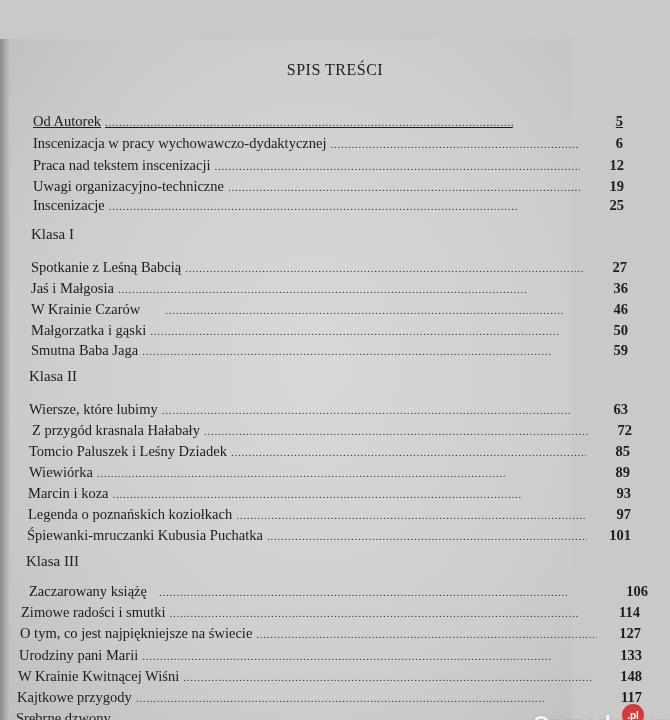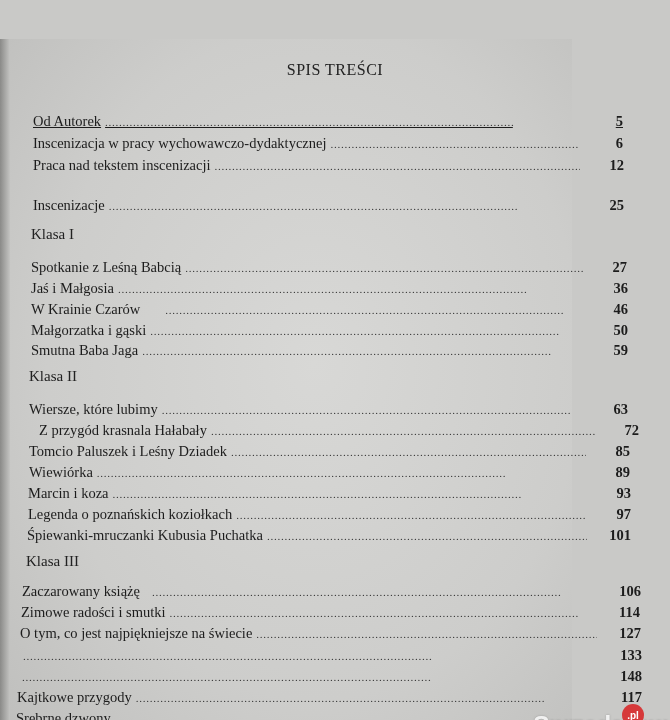--- a/index.html
+++ b/index.html
@@ -69,20 +69,25 @@
   <div class="toc-row" style="top:95px;left:33px;width:590px;">
     <span class="toc-label">Inscenizacja w pracy wychowawczo-dydaktycznej</span>
     <span class="toc-leader"></span>
     <span class="toc-page">6</span>
   </div>
   <div class="toc-row" style="top:117px;left:33px;width:591px;">
     <span class="toc-label">Praca nad tekstem inscenizacji</span>
     <span class="toc-leader"></span>
     <span class="toc-page">12</span>
   </div>
+  <div class="toc-row" style="top:138px;left:33px;width:591px;">
+    <span class="toc-label">Uwagi organizacyjno-techniczne</span>
+    <span class="toc-leader"></span>
+    <span class="toc-page">19</span>
+  </div>
   <div class="toc-row" style="top:157px;left:33px;width:591px;">
     <span class="toc-label">Inscenizacje</span>
     <span class="toc-leader"></span>
     <span class="toc-page">25</span>
   </div>
 
   <div class="section-heading" style="top:187px;left:31px;">Klasa I</div>
   <div class="toc-row" style="top:219px;left:31px;width:596px;">
     <span class="toc-label">Spotkanie z Leśną Babcią</span>
     <span class="toc-leader"></span>
@@ -108,21 +113,21 @@
     <span class="toc-leader"></span>
     <span class="toc-page">59</span>
   </div>
 
   <div class="section-heading" style="top:329px;left:29px;">Klasa II</div>
   <div class="toc-row" style="top:361px;left:29px;width:599px;">
     <span class="toc-label">Wiersze, które lubimy</span>
     <span class="toc-leader"></span>
     <span class="toc-page">63</span>
   </div>
-  <div class="toc-row" style="top:382px;left:39px;width:600px;">
+  <div class="toc-row" style="top:382px;left:32px;width:600px;">
     <span class="toc-label">Z przygód krasnala Hałabały</span>
     <span class="toc-leader"></span>
     <span class="toc-page">72</span>
   </div>
   <div class="toc-row" style="top:403px;left:29px;width:601px;">
     <span class="toc-label">Tomcio Paluszek i Leśny Dziadek</span>
     <span class="toc-leader"></span>
     <span class="toc-page">85</span>
   </div>
   <div class="toc-row" style="top:424px;left:29px;width:601px;">
@@ -140,40 +145,42 @@
     <span class="toc-leader"></span>
     <span class="toc-page">97</span>
   </div>
   <div class="toc-row" style="top:487px;left:27px;width:604px;">
     <span class="toc-label">Śpiewanki-mruczanki Kubusia Puchatka</span>
     <span class="toc-leader"></span>
     <span class="toc-page">101</span>
   </div>
 
   <div class="section-heading" style="top:514px;left:26px;">Klasa III</div>
-  <div class="toc-row" style="top:543px;left:22px;width:619px;gap:8px;">
+  <div class="toc-row" style="top:543px;left:29px;width:619px;gap:8px;">
     <span class="toc-label">Zaczarowany książę</span>
     <span class="toc-leader"></span>
     <span class="toc-page">106</span>
   </div>
   <div class="toc-row" style="top:564px;left:21px;width:619px;">
     <span class="toc-label">Zimowe radości i smutki</span>
     <span class="toc-leader"></span>
     <span class="toc-page">114</span>
   </div>
   <div class="toc-row" style="top:585px;left:20px;width:621px;">
     <span class="toc-label">O tym, co jest najpiękniejsze na świecie</span>
     <span class="toc-leader"></span>
     <span class="toc-page">127</span>
   </div>
   <div class="toc-row" style="top:607px;left:19px;width:623px;">
+    <span class="toc-label">Urodziny pani Marii</span>
     <span class="toc-leader"></span>
     <span class="toc-page">133</span>
   </div>
   <div class="toc-row" style="top:628px;left:18px;width:624px;">
+    <span class="toc-label">W Krainie Kwitnącej Wiśni</span>
     <span class="toc-leader"></span>
     <span class="toc-page">148</span>
   </div>
   <div class="toc-row" style="top:649px;left:17px;width:625px;">
     <span class="toc-label">Kajtkowe przygody</span>
     <span class="toc-leader"></span>
     <span class="toc-page">117</span>
   </div>
   <div class="toc-row" style="top:670px;left:16px;width:626px;">
     <span class="toc-label">Srebrne dzwony</span>

